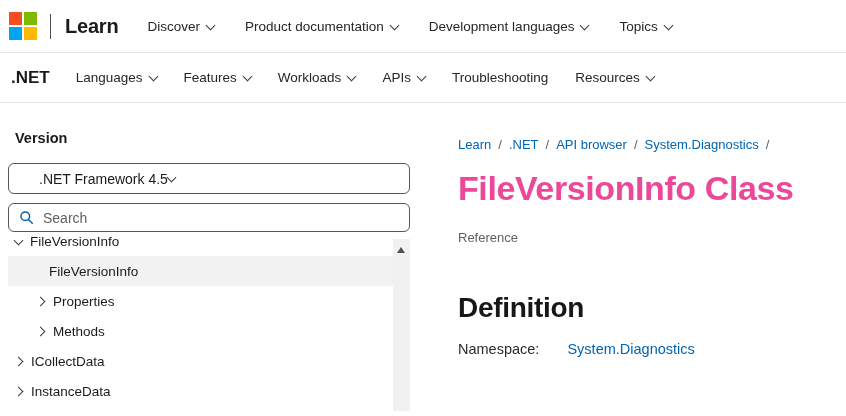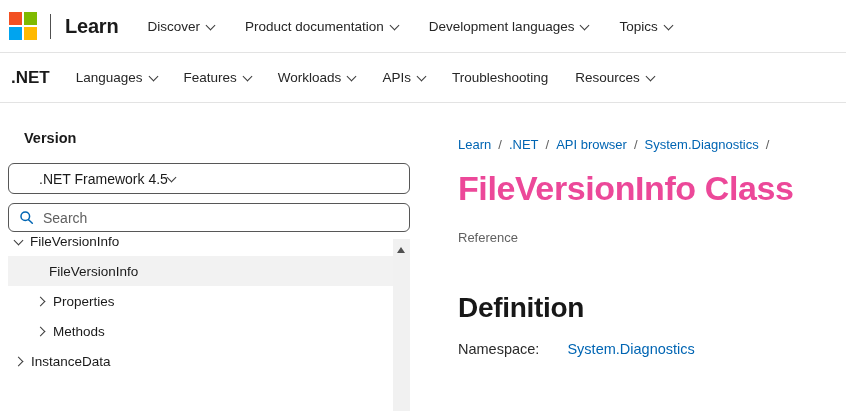--- a/index.html
+++ b/index.html
@@ -24,21 +24,21 @@
   .topnav .navitem { font-size:13.5px; color:#262626; cursor:pointer; white-space:nowrap; }
 
   
   .subbar { height:50px; display:flex; align-items:center; border-bottom:1px solid #e3e3e3; padding-left:11px; }
   .brand-net { font-size:17px; font-weight:700; color:#1a1a1a; }
   .subnav { display:flex; margin-left:26px; column-gap:27px; }
   .subnav .navitem { font-size:13.5px; color:#262626; cursor:pointer; white-space:nowrap; }
 
   
   .sidebar { position:absolute; left:8px; top:104px; width:402px; }
-  .version-label { font-size:14.5px; font-weight:700; margin-top:26px; margin-left:16px; }
+  .version-label { font-size:14.5px; font-weight:700; margin-top:26px; margin-left:7px; }
   .select-box { margin-top:17px; height:31px; border:1px solid #575757; border-radius:6px;
     display:flex; align-items:center; justify-content:flex-start; padding:0 14px 0 30px;
     font-size:14px; color:#1a1a1a; cursor:pointer; background:#fff; }
   .select-box .chev-down { border-color:#3b3b3b; margin:0 0 3px 0; }
   .search-box { margin-top:9px; height:29px; border:1px solid #575757; border-radius:6px;
     display:flex; align-items:center; padding:0 10px; background:#fff; }
   .search-box svg { flex:0 0 auto; }
   .search-box input { border:none; outline:none; font-size:14px; margin-left:9px; width:100%;
     font-family:"Liberation Sans", sans-serif; color:#404040; background:transparent; }
   .search-box input::placeholder { color:#5f5f5f; opacity:1; }
@@ -128,20 +128,24 @@
       <div class="tree-row lvl1">
         <span class="chev-right"></span>
         <span>Properties</span>
       </div>
       <div class="tree-row lvl1">
         <span class="chev-right"></span>
         <span>Methods</span>
       </div>
       <div class="tree-row lvl0">
         <span class="chev-right"></span>
+        <span>ICollectData</span>
+      </div>
+      <div class="tree-row lvl0">
+        <span class="chev-right"></span>
         <span>InstanceData</span>
       </div>
       <div class="tree-row lvl0">
         
         
       </div>
     </div>
     <div class="tree-scrollbar">
       <span class="scroll-up"></span>
     </div>

